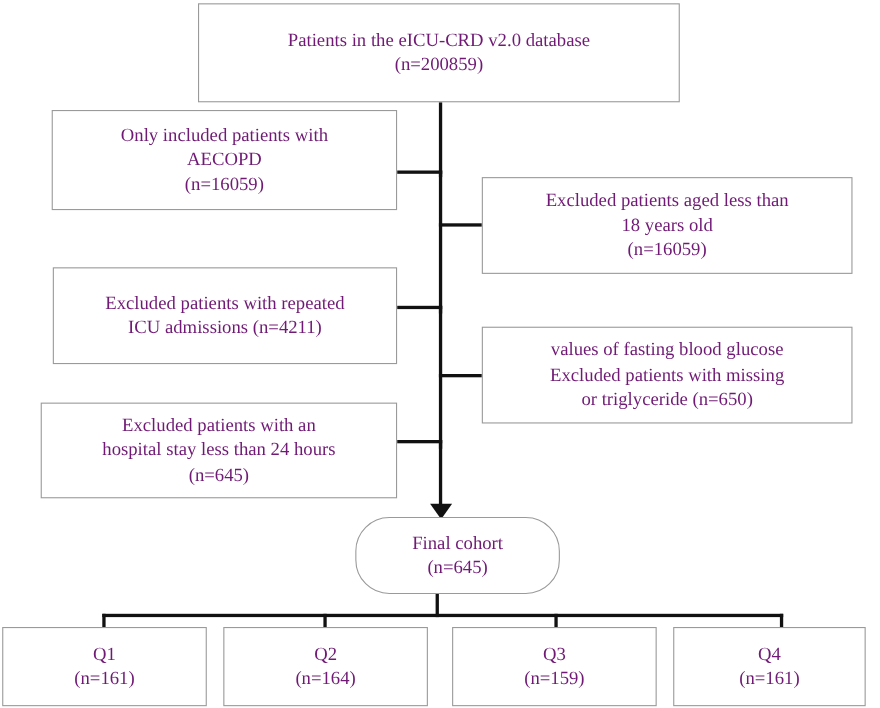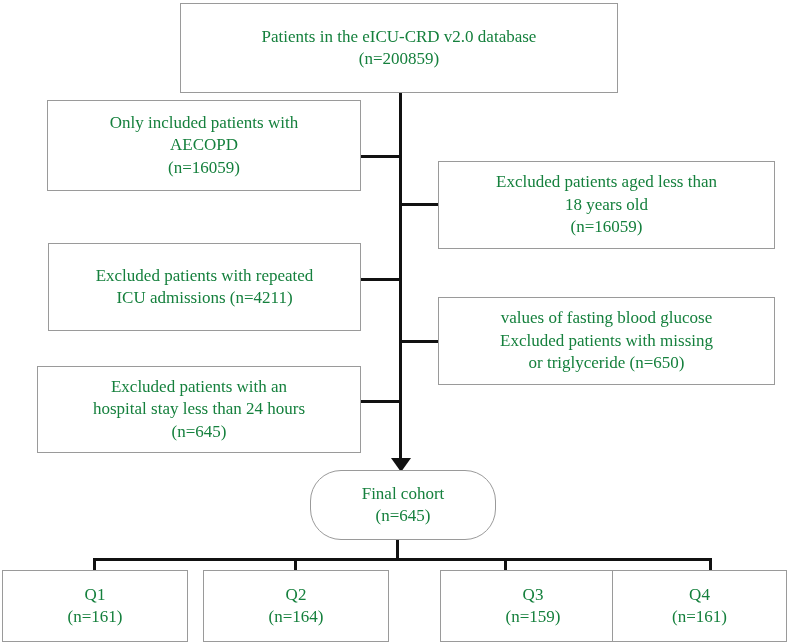--- a/index.html
+++ b/index.html
@@ -18,38 +18,38 @@
   .node {
     position: absolute;
     box-sizing: border-box;
     border: 1px solid #9a9a9a;
     background: #ffffff;
     display: flex;
     flex-direction: column;
     align-items: center;
     justify-content: center;
     text-align: center;
-    color: #15803d;
+    color: #701a75;
     font-size: 17px;
     line-height: 1.32;
     padding: 18px 6px;
   }
   .node .ln { display: block; white-space: nowrap; }
 
   
   #node-root      { left: 180px; top: 3px;   width: 438px; height: 90px; }
   #node-incl      { left: 47px;  top: 100px; width: 314px; height: 91px; }
   #node-excl-rep  { left: 48px;  top: 243px; width: 313px; height: 88px; }
   #node-excl-stay { left: 37px;  top: 366px; width: 324px; height: 87px; }
   #node-excl-age  { left: 438px; top: 161px; width: 337px; height: 88px; }
   #node-excl-lab  { left: 438px; top: 297px; width: 337px; height: 88px; }
-  #node-final     { left: 310px; top: 470px; width: 186px; height: 70px; border-radius: 31px; }
+  #node-final     { left: 323px; top: 470px; width: 186px; height: 70px; border-radius: 31px; }
   #node-q1        { left: 2px;   top: 570px; width: 186px; height: 72px; align-items: center; }
   #node-q2        { left: 203px; top: 570px; width: 186px; height: 72px; }
-  #node-q3        { left: 411px; top: 570px; width: 186px; height: 72px; margin-left: 29px; }
+  #node-q3        { left: 411px; top: 570px; width: 186px; height: 72px; }
   #node-q4        { left: 612px; top: 570px; width: 175px; height: 72px; }
 
   
   .edge { position: absolute; background: #111111; }
   .v { width: 3px; }
   .h { height: 3px; }
 
   #edge-trunk-top   { left: 399px; top: 92px;  width: 3px; height: 69px; }
   #edge-trunk-mid1  { left: 399px; top: 155px; width: 3px; height: 130px; }
   #edge-trunk-mid2  { left: 399px; top: 278px; width: 3px; height: 130px; }

